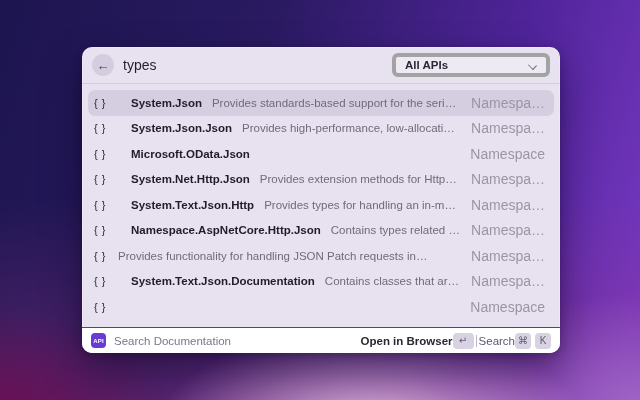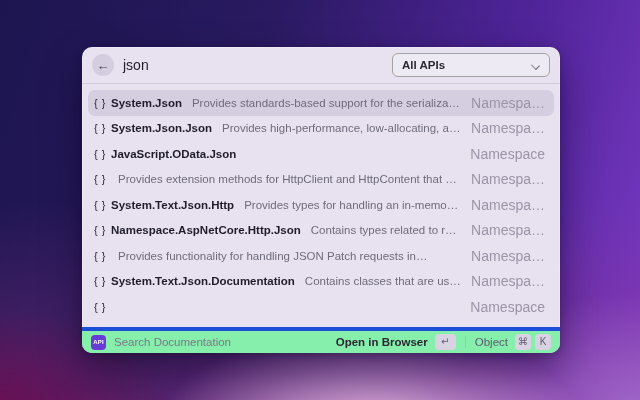--- a/index.html
+++ b/index.html
@@ -24,72 +24,72 @@
   }
   
   .header { height:37px; flex:0 0 37px; display:flex; align-items:center; padding:0 10px; border-bottom:1px solid #d3ccdf; }
   .back-btn {
     width:22px; height:22px; border-radius:50%; background:#d4cde0;
     display:flex; align-items:center; justify-content:center;
     color:#3b3648; font-size:13px; line-height:1; cursor:default; flex:0 0 auto;
   }
   .query { margin-left:9px; font-size:14px; color:#221e2e; }
   .dropdown {
-    margin-left:auto; width:158px; height:24px; border:1px solid #a3a3a3; border-radius:6px;
+    margin-left:auto; width:158px; height:24px; border:4px solid #a3a3a3; border-radius:6px;
     background:rgba(250,248,253,0.35);
     display:flex; align-items:center; justify-content:space-between; padding:0 9px;
   }
   .dropdown-label { font-size:11.5px; font-weight:bold; color:#2b2633; }
   .chev { width:8px; height:8px; position:relative; flex:0 0 auto; }
   .chev::before {
     content:""; position:absolute; left:0; top:1px; width:6px; height:6px;
     border-right:1.6px solid #6b6678; border-bottom:1.6px solid #6b6678;
     transform:rotate(45deg) scale(1,0.8);
   }
   
   .list { flex:1 1 auto; padding:6px 6px 0 6px; display:flex; flex-direction:column; }
   .row {
     height:25.5px; flex:0 0 25.5px; display:flex; align-items:center;
     padding:0 9px 0 6px; border-radius:7px; overflow:hidden;
   }
   .row.selected { background:#d5cee1; }
   .row-icon { width:14px; flex:0 0 14px; font-size:11px; color:#2e2a3a; letter-spacing:0.5px; white-space:pre; }
-  .row-title { margin-left:3px; font-size:11.5px; font-weight:bold; color:#201c2b; white-space:nowrap; flex:0 0 auto; }
+  .row-title { margin-left:23px; font-size:11.5px; font-weight:bold; color:#201c2b; white-space:nowrap; flex:0 0 auto; }
   .row-desc { margin-left:10px; font-size:11.5px; color:#6f6b7b; white-space:nowrap; overflow:hidden; text-overflow:ellipsis; flex:1 1 auto; }
   .row-type { margin-left:10px; font-size:14px; color:#9a94a6; white-space:nowrap; flex:0 0 auto; }
   
-  .footer { height:26px; flex:0 0 26px; border-top:4px solid #1d4ed8; display:flex; align-items:center; padding:0 9px; background:#86efac; }
+  .footer { height:26px; flex:0 0 26px; border-top:1px solid #1d4ed8; display:flex; align-items:center; padding:0 9px; background:#ffffff; }
   .app-icon {
     width:15px; height:15px; border-radius:4px; background:#6a3bd4;
     color:#fff; font-size:6px; font-weight:bold; display:flex; align-items:center; justify-content:center;
     flex:0 0 auto; letter-spacing:0.2px;
   }
   .footer-left-label { margin-left:8px; font-size:11.5px; color:#7b7689; }
-  .footer-right { margin-left:auto; display:flex; align-items:center; gap:7px; }
+  .footer-right { margin-left:auto; display:flex; align-items:center; }
   .primary-action-label { font-size:11.5px; font-weight:bold; color:#2b2733; }
   .keycap {
     min-width:16px; height:16px; padding:0 3px; border-radius:4px; background:#d8d2e2;
     display:flex; align-items:center; justify-content:center;
     font-size:10px; color:#615c70; line-height:1;
   }
   .keycap.wide { min-width:21px; }
   .vdiv { width:1px; height:12px; background:#bdb6c9; margin:0 2px; }
   .secondary-action-label { font-size:11.5px; color:#5d5870; }
   .keys { display:flex; gap:4px; }
 </style>
 </head>
 <body>
 
 <div class="window">
 
   <div class="header">
     <div class="back-btn">
       <span>←</span>
     </div>
-    <div class="query">json</div>
+    <div class="query">types</div>
     <div class="dropdown">
       <span class="dropdown-label">All APIs</span>
       <span class="chev"></span>
     </div>
   </div>
 
   <div class="list" id="results-list">
       <div class="row selected">
       <span class="row-icon">{ }</span>
       <span class="row-title">System.Json</span>
@@ -97,26 +97,27 @@
       <span class="row-type">Namespa…</span>
     </div>
       <div class="row">
       <span class="row-icon">{ }</span>
       <span class="row-title">System.Json.Json</span>
       <span class="row-desc">Provides high-performance, low-allocating, and standards-compliant capab…</span>
       <span class="row-type">Namespa…</span>
     </div>
       <div class="row">
       <span class="row-icon">{ }</span>
-      <span class="row-title">JavaScript.OData.Json</span>
+      <span class="row-title">Microsoft.OData.Json</span>
       <span class="row-desc"></span>
       <span class="row-type">Namespace</span>
     </div>
       <div class="row">
       <span class="row-icon">{ }</span>
+      <span class="row-title">System.Net.Http.Json</span>
       <span class="row-desc">Provides extension methods for HttpClient and HttpContent that perfor…</span>
       <span class="row-type">Namespa…</span>
     </div>
       <div class="row">
       <span class="row-icon">{ }</span>
       <span class="row-title">System.Text.Json.Http</span>
       <span class="row-desc">Provides types for handling an in-memory writeable document objec…</span>
       <span class="row-type">Namespa…</span>
     </div>
       <div class="row">
@@ -145,21 +146,21 @@
 
   <div class="footer">
     <div class="app-icon">
       <span>API</span>
     </div>
     <span class="footer-left-label">Search Documentation</span>
     <div class="footer-right">
       <span class="primary-action-label">Open in Browser</span>
       <span class="keycap wide">↵</span>
       <span class="vdiv"></span>
-      <span class="secondary-action-label">Object</span>
+      <span class="secondary-action-label">Search</span>
       <span class="keys">
         <span class="keycap">⌘</span>
         <span class="keycap">K</span>
       </span>
     </div>
   </div>
 
 </div>
 
 </body></html>

